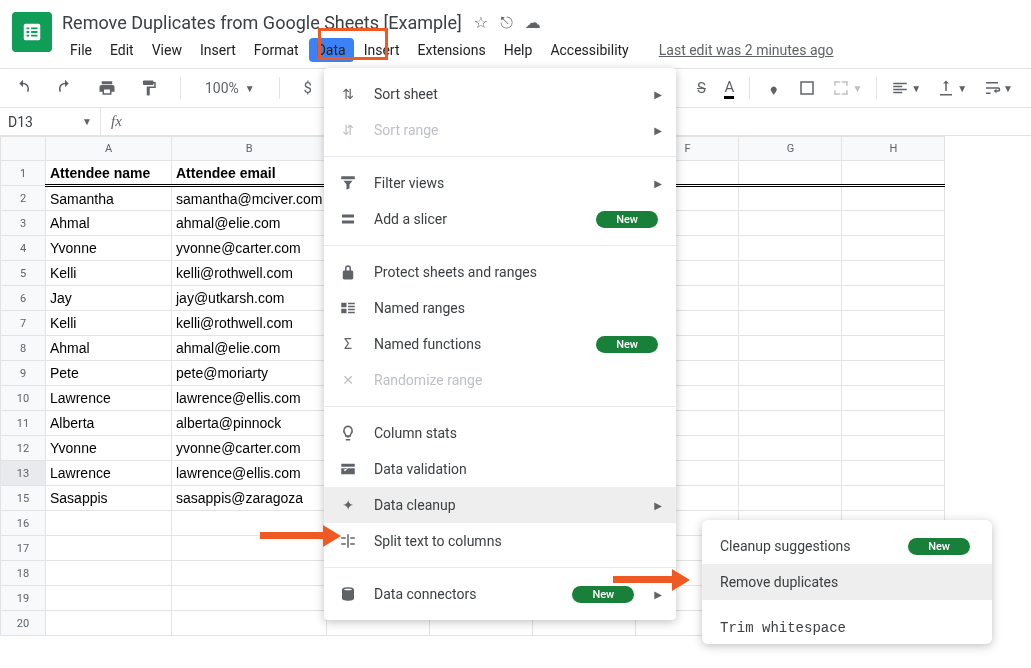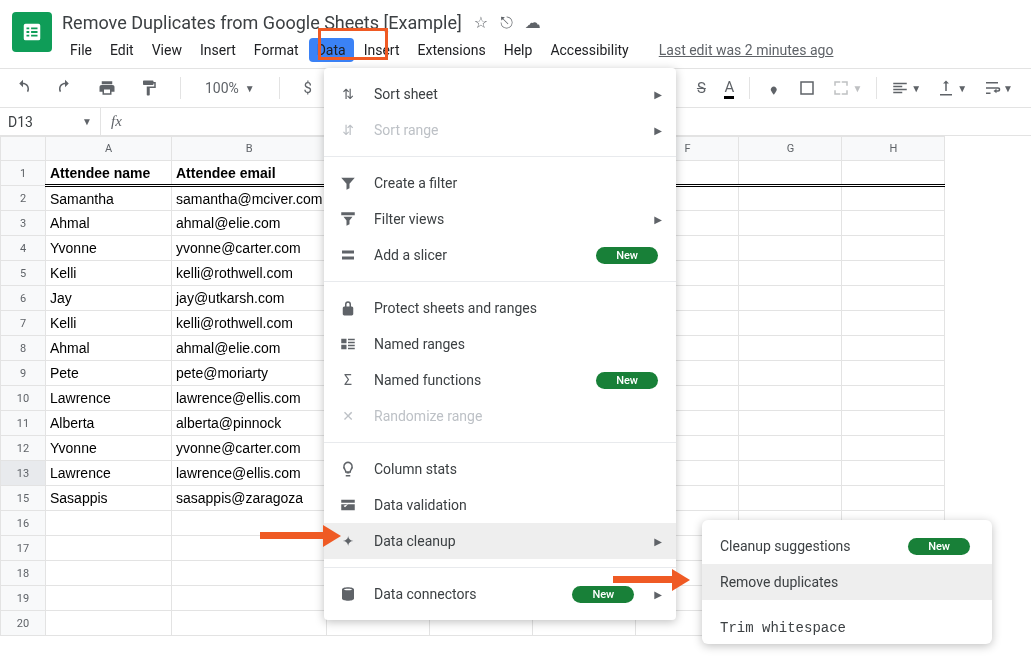--- a/index.html
+++ b/index.html
@@ -417,28 +417,20 @@
   </div>
   <div class="ditem disabled">
     <span class="dicon">⇵</span>
     <span class="label">Sort range</span>
     <span class="sub-arrow">▶</span>
   </div>
   <div class="hr"></div>
   <div class="ditem">
     <span class="dicon">
         <svg viewBox="0 0 24 24" width="18" height="18" fill="#5f6368">
-          <path d="M3 5h18l-7 8v6l-4 2v-8L3 5z"></path>
-        </svg>
-      </span>
-    <span class="label">Create a filter</span>
-  </div>
-  <div class="ditem">
-    <span class="dicon">
-        <svg viewBox="0 0 24 24" width="18" height="18" fill="#5f6368">
           <path d="M3 3h18v4H3zm3 6h12l-4 5v5l-4 2v-7l-4-5z"></path>
         </svg>
       </span>
     <span class="label">Filter views</span>
     <span class="sub-arrow">▶</span>
   </div>
   <div class="ditem">
     <span class="dicon">
         <svg viewBox="0 0 24 24" width="18" height="18" fill="#5f6368">
           <path d="M4 6h16v4H4zm0 8h16v4H4z"></path>
@@ -488,20 +480,28 @@
           <path d="M3 5h18v4H3zm0 6h18v8H3zm3 2l2 2 4-4"></path>
         </svg>
       </span>
     <span class="label">Data validation</span>
   </div>
   <div class="ditem hover">
     <span class="dicon">✦</span>
     <span class="label">Data cleanup</span>
     <span class="sub-arrow">▶</span>
   </div>
+  <div class="ditem">
+    <span class="dicon">
+        <svg viewBox="0 0 24 24" width="18" height="18" fill="#5f6368">
+          <path d="M11 3h2v18h-2zM3 7h6v2H3zm0 8h6v2H3zm12-8h6v2h-6zm0 8h6v2h-6z"></path>
+        </svg>
+      </span>
+    <span class="label">Split text to columns</span>
+  </div>
   <div class="hr"></div>
   <div class="ditem">
     <span class="dicon">
         <svg viewBox="0 0 24 24" width="18" height="18" fill="#5f6368">
           <path d="M12 3c-4 0-8 1-8 3v12c0 2 4 3 8 3s8-1 8-3V6c0-2-4-3-8-3zm0 2c4 0 6 1 6 1s-2 1-6 1-6-1-6-1 2-1 6-1z"></path>
         </svg>
       </span>
     <span class="label">Data connectors</span>
     <span class="badge-new">New</span>
     <span class="sub-arrow">▶</span>

